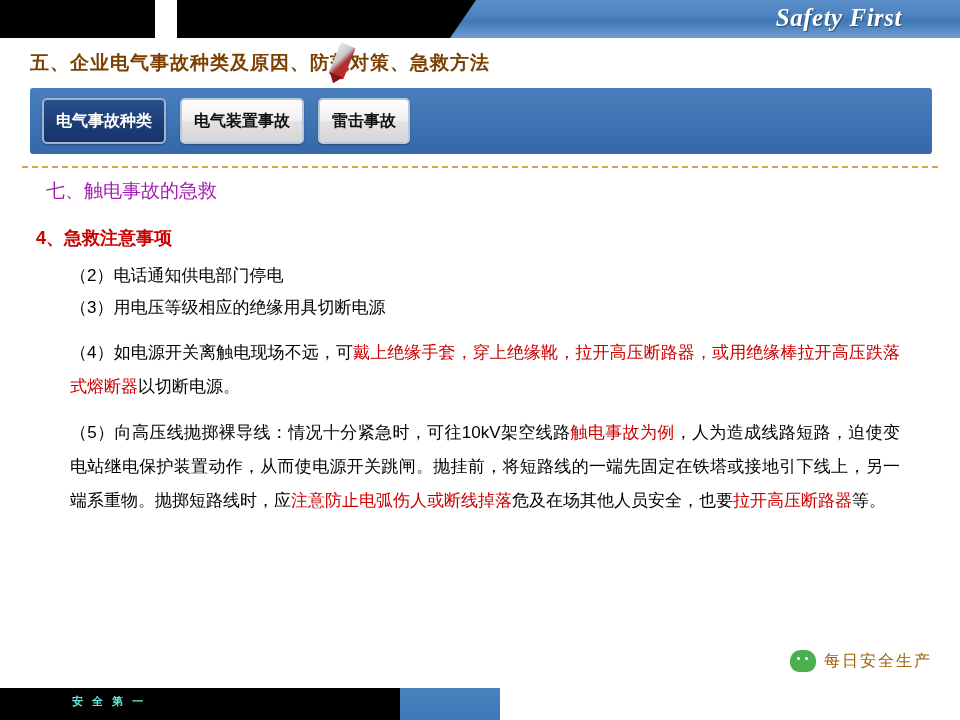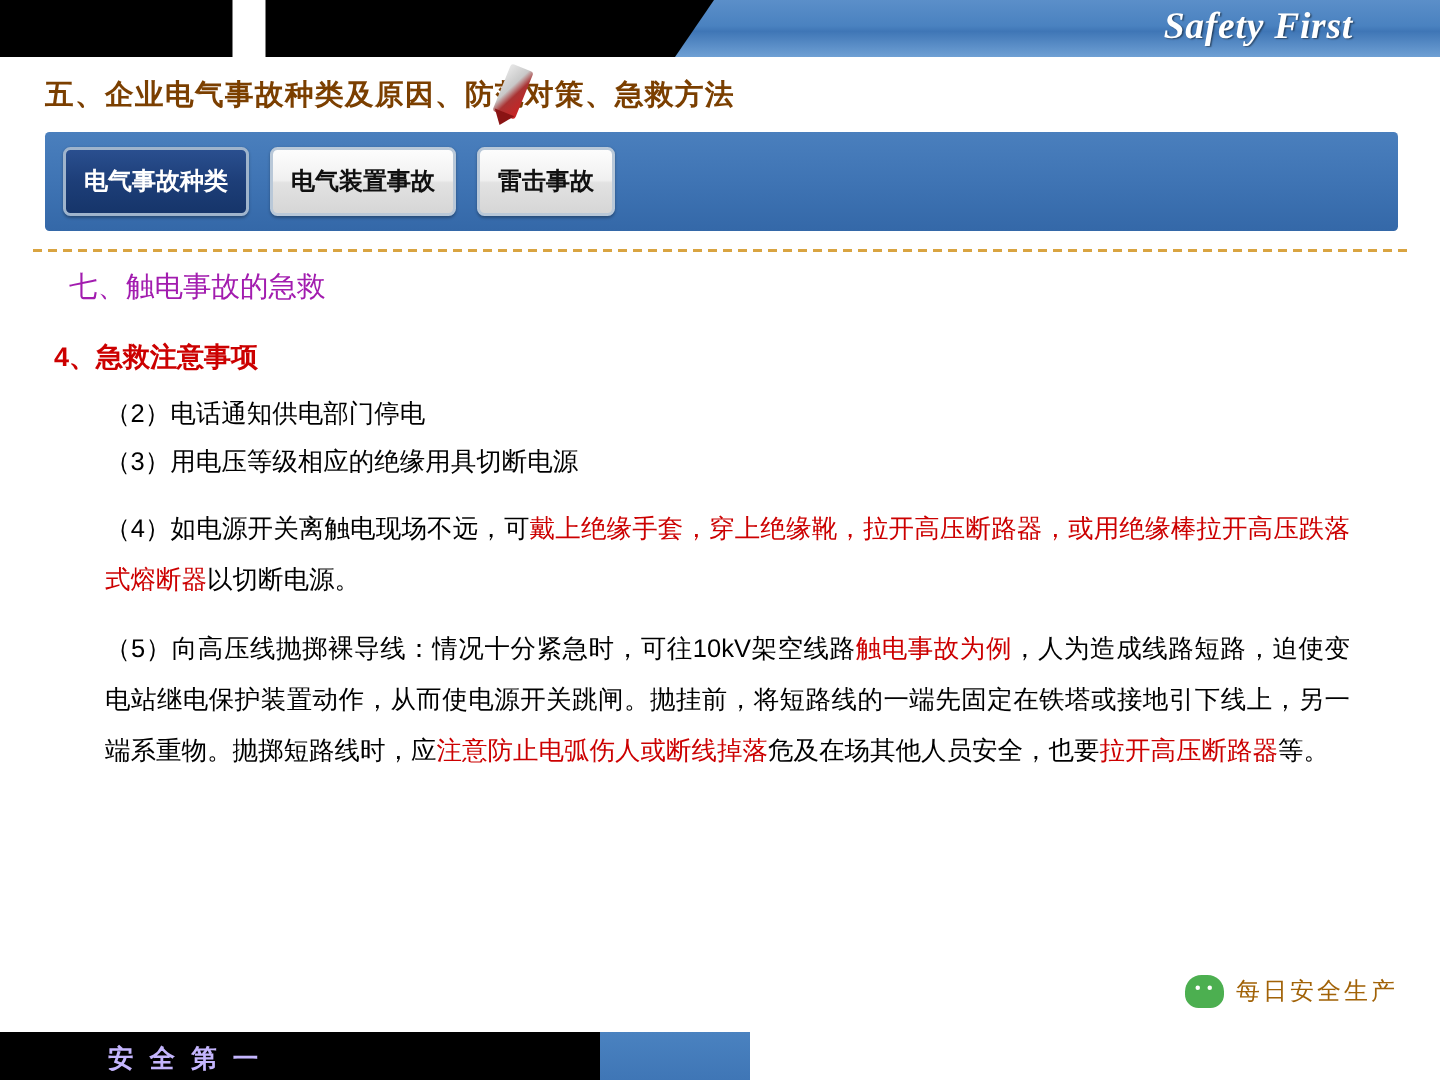--- a/index.html
+++ b/index.html
@@ -197,22 +197,22 @@
     left: 500px;
     top: 0;
     width: 460px;
     height: 32px;
     background: #ffffff;
   }
   .footer-text {
     position: absolute;
     left: 72px;
     top: 6px;
-    color: #c4b5fd;
-    font-size: 17px;
+    color: #5eead4;
+    font-size: 11px;
     font-weight: bold;
     letter-spacing: 3px;
   }
 
   
   .wechat {
     position: absolute;
     right: 28px;
     bottom: 48px;
     display: flex;

